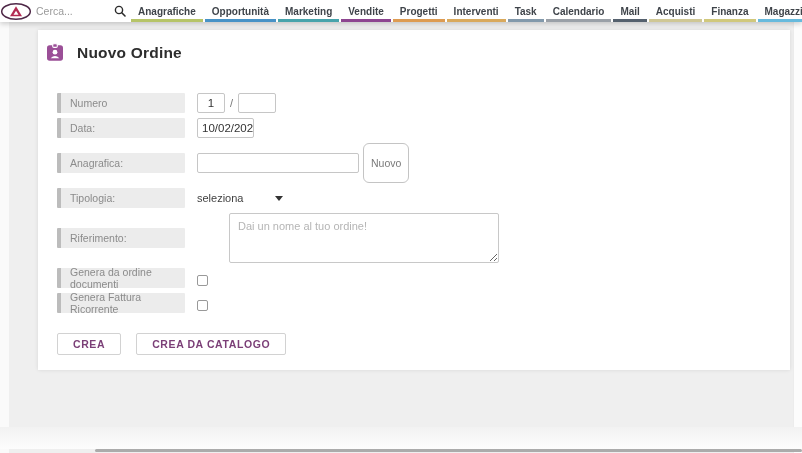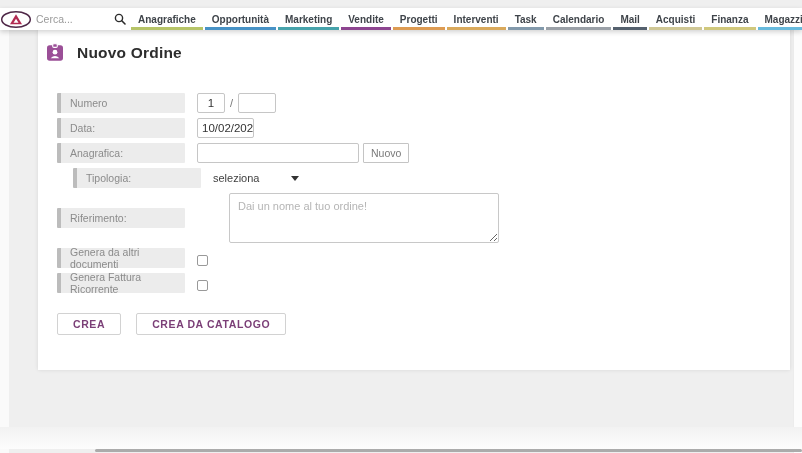--- a/index.html
+++ b/index.html
@@ -6,21 +6,21 @@
   html,body { width:802px; height:453px; overflow:hidden; }
   body {
     position:relative;
     font-family:"Liberation Sans", sans-serif;
     background:#efefef;
     color:#333;
   }
 
   
   .header {
-    position:absolute; top:8px; left:0; width:802px; height:22px;
+    position:absolute; top:0; left:0; width:802px; height:22px;
     background:#fff; display:flex; align-items:stretch;
     box-shadow:0 2px 5px rgba(0,0,0,.18); z-index:10;
   }
   .logo-wrap { width:42px; display:flex; align-items:center; justify-content:center; }
   .search-wrap { display:flex; align-items:center; width:102px; padding-left:4px; }
   .search-input {
     border:none; outline:none; width:76px; font-size:10.5px; color:#555;
     font-family:"Liberation Sans", sans-serif; background:transparent;
   }
   .search-input::placeholder { color:#9a9a9a; }
@@ -61,22 +61,22 @@
     height:20px; border:1px solid #c6c6c6; border-radius:2px;
     font-size:11.5px; color:#333; font-family:"Liberation Sans", sans-serif;
     outline:none; background:#fff;
   }
   .num-small { width:28px; text-align:center; }
   .num-sep { margin:0 5px; color:#777; font-size:11px; }
   .year { width:31px; text-align:center;padding-left:36px; }
   .date-input { width:57px; padding-left:4px; }
   .anag-input { width:162px; height:22px; padding-left:5px; }
   .btn-small {
-    margin-left:4px; height:20px; padding:0 7px;
-    background:#fff; border:1px solid #c4c4c4; border-radius:1px;
+    margin-left:4px; height:40px; padding:0 7px;
+    background:#fff; border:1px solid #c4c4c4; border-radius:6px;
     color:#7a7a7a; font-size:10.5px; font-family:"Liberation Sans", sans-serif; cursor:pointer;
   }
   .select-fake { display:flex; align-items:center; height:20px; cursor:pointer; }
   .select-text { font-size:11px; color:#3f3f3f; }
   .select-arrow {
     margin-left:32px; width:0; height:0;
     border-left:4px solid transparent; border-right:4px solid transparent;
     border-top:5px solid #333;
   }
   textarea.ref {
@@ -209,38 +209,38 @@
 
     <div class="row">
       <div class="label-bar">Anagrafica:</div>
       <div class="field">
         <input class="txt anag-input" type="text" value="" style="">
         <button class="btn-small">Nuovo</button>
       </div>
     </div>
 
     <div class="row">
-      <div class="field" style="margin-left:16px;">
+      <div class="field" style="margin-left:0;">
         <div class="label-bar">Tipologia:</div>
       </div>
       <div class="field select-fake">
         <span class="select-text">seleziona</span>
         <span class="select-arrow"></span>
       </div>
     </div>
 
     <div class="row row-riferimento">
       <div class="label-bar">Riferimento:</div>
       <div class="field">
         <textarea class="ref" placeholder="Dai un nome al tuo ordine!" style=""></textarea>
       </div>
     </div>
 
     <div class="row">
-      <div class="label-bar">Genera da altri documenti</div>
+      <div class="label-bar">Genera da ordine documenti</div>
       <div class="field">
         <input class="chk" type="checkbox" style="">
       </div>
     </div>
 
     <div class="row">
       <div class="label-bar">Genera Fattura Ricorrente</div>
       <div class="field">
         <input class="chk" type="checkbox" style="">
       </div>

